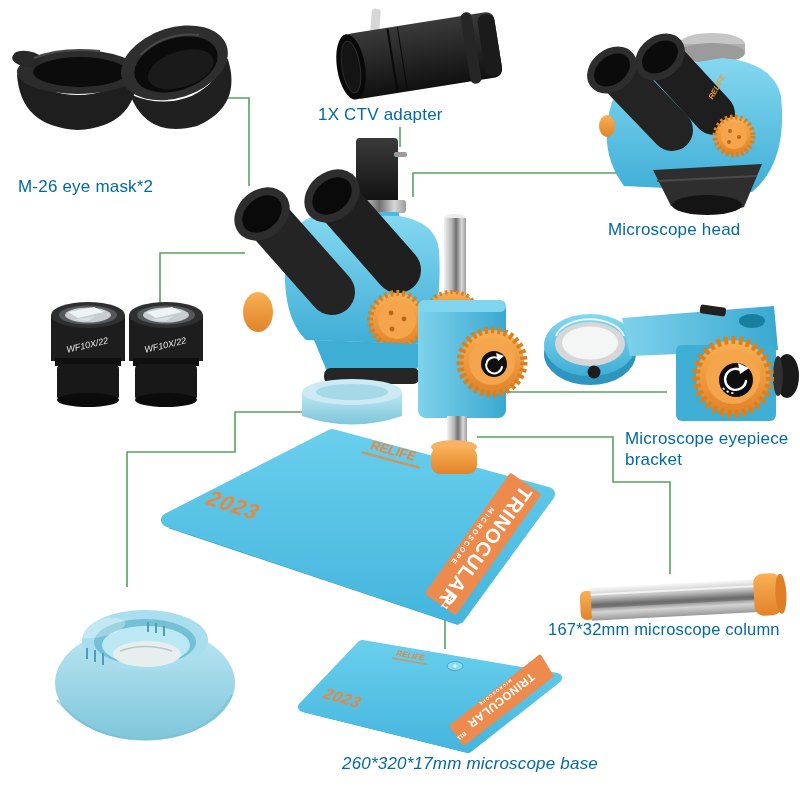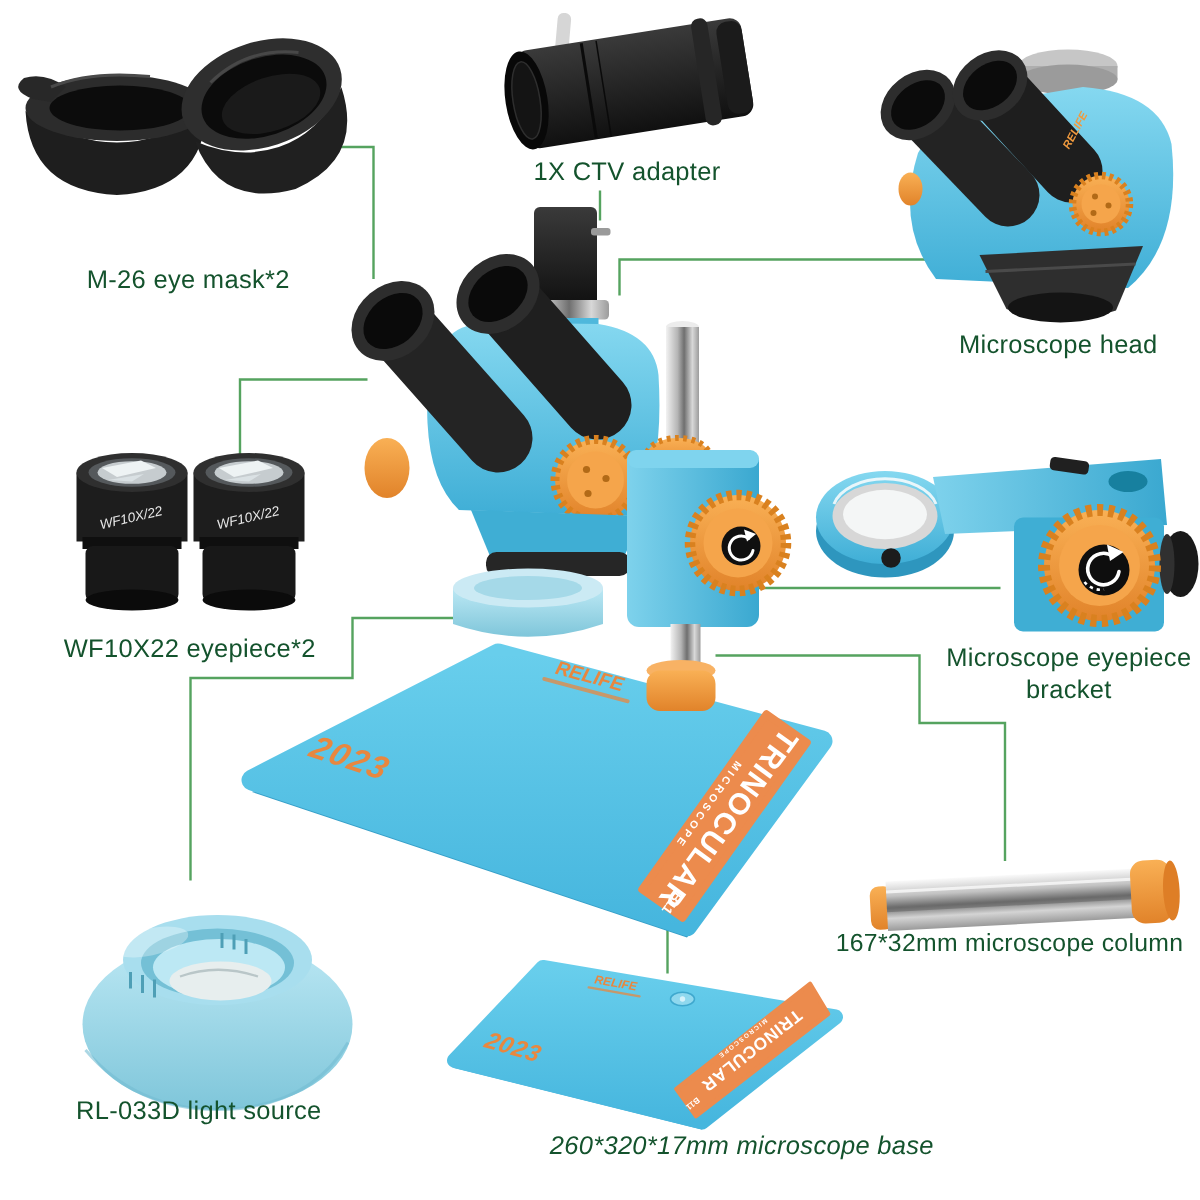--- a/index.html
+++ b/index.html
@@ -1,18 +1,18 @@
 <!DOCTYPE html>
 <html><head>
 <meta charset="utf-8">
 <style>
   html,body{margin:0;padding:0;background:#fff;}
   #stage{position:relative;width:800px;height:800px;background:#ffffff;overflow:hidden;font-family:"Liberation Sans",sans-serif;}
   #art{position:absolute;left:0;top:0;}
-  .callout{position:absolute;color:#14532d;font-size:17px;text-align:center;line-height:1.22;letter-spacing:.2px;}
+  .callout{position:absolute;color:#0369a1;font-size:17px;line-height:1.22;letter-spacing:.2px;}
   .callout.small{font-size:16.5px;}
   svg text{font-family:"Liberation Sans",sans-serif;}
 </style>
 </head>
 <body>
 
 <div id="stage">
 
 <svg id="art" width="800" height="800" viewBox="0 0 800 800">
   <defs>
@@ -285,18 +285,16 @@
       <rect x="-18" y="2.5" width="36" height="1.6" rx="0.8" fill="#E8873F" opacity="0.75"></rect>
     </g>
     <ellipse cx="455" cy="666" rx="8" ry="4.5" fill="#8FD8EE" stroke="#3FA8CE" stroke-width="1"></ellipse>
     <circle cx="455" cy="666" r="1.8" fill="#d6f2fb"></circle>
   </g>
 </svg>
 
   <div class="callout" style="left:18px;top:137px;width:215px;margin-top:40px;">M-26 eye mask*2</div>
   <div class="callout" style="left:318px;top:105px;width:200px;">1X CTV adapter</div>
   <div class="callout" style="left:608px;top:220px;width:195px;">Microscope head</div>
-  <div class="callout" style="left:14px;top:423px;width:225px;">WF10X22 eyepiece*2</div>
   <div class="callout" style="left:625px;top:429px;width:175px;">Microscope eyepiece bracket</div>
-  <div class="callout" style="left:20px;top:731px;width:225px;">RL-033D light source</div>
   <div class="callout small" style="left:548px;top:619px;width:250px;">167*32mm microscope column</div>
   <div class="callout" style="left:342px;top:754px;width:305px;font-style:italic;">260*320*17mm microscope base</div>
 </div>
 
 </body></html>

